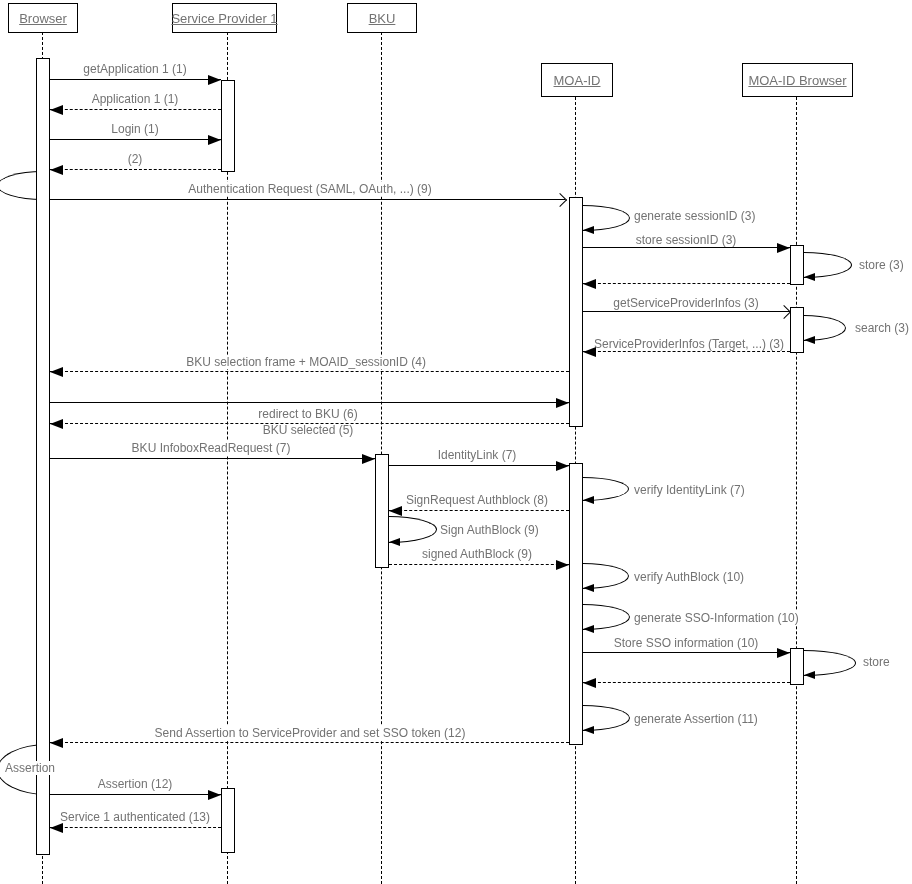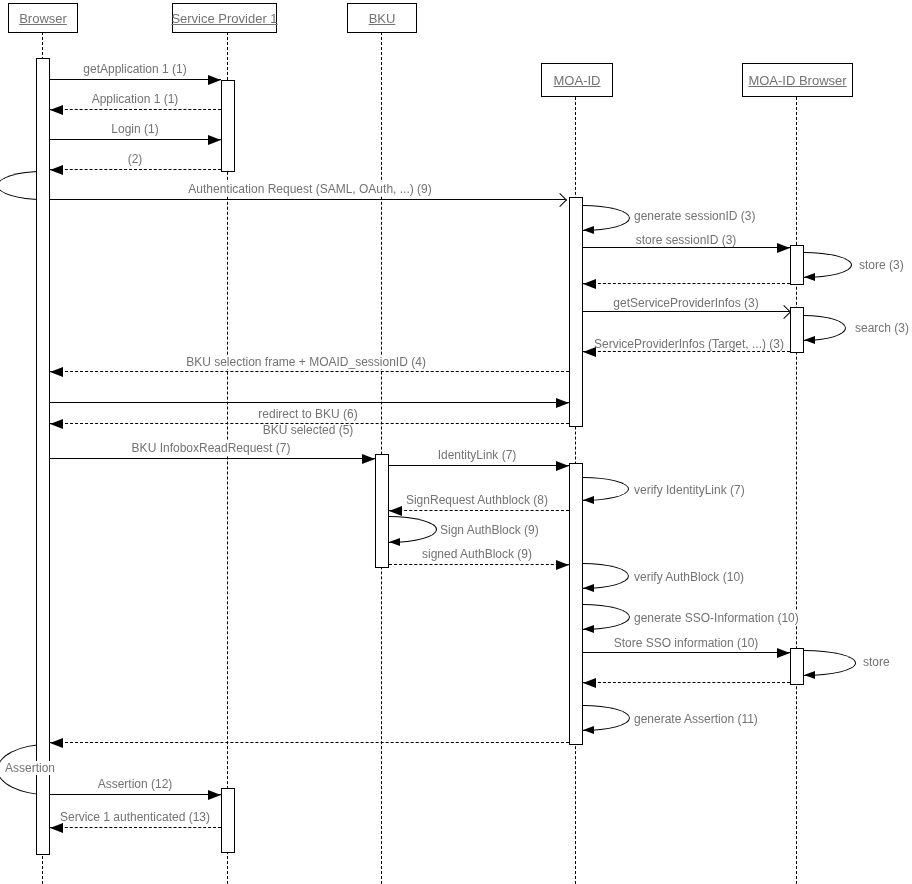--- a/index.html
+++ b/index.html
@@ -167,20 +167,21 @@
 
   <div class="line dash" style="left:583px;top:682px;width:207px;"></div>
   <div class="ah l" style="left:583px;top:678px;"></div>
 
   <div class="arc r" style="left:583px;top:705px;width:47px;height:26px;"></div>
   <div class="sah" style="left:583px;top:726px;"></div>
   <div class="lbl" style="left:632px;top:712px;">generate Assertion (11)</div>
 
   <div class="line dash" style="left:50px;top:742px;width:519px;"></div>
   <div class="ah l" style="left:50px;top:738px;"></div>
+  <div class="lbl c" style="left:310px;top:726px;">Send Assertion to ServiceProvider and set SSO token (12)</div>
 
   <div class="line" style="left:50px;top:794px;width:171px;"></div>
   <div class="ah r" style="left:208px;top:790px;"></div>
   <div class="lbl c" style="left:135px;top:777px;">Assertion (12)</div>
 
   <div class="line dash" style="left:50px;top:827px;width:171px;"></div>
   <div class="ah l" style="left:50px;top:823px;"></div>
   <div class="lbl c" style="left:135px;top:810px;text-align:right;">Service 1 authenticated (13)</div>
 
 </div>

